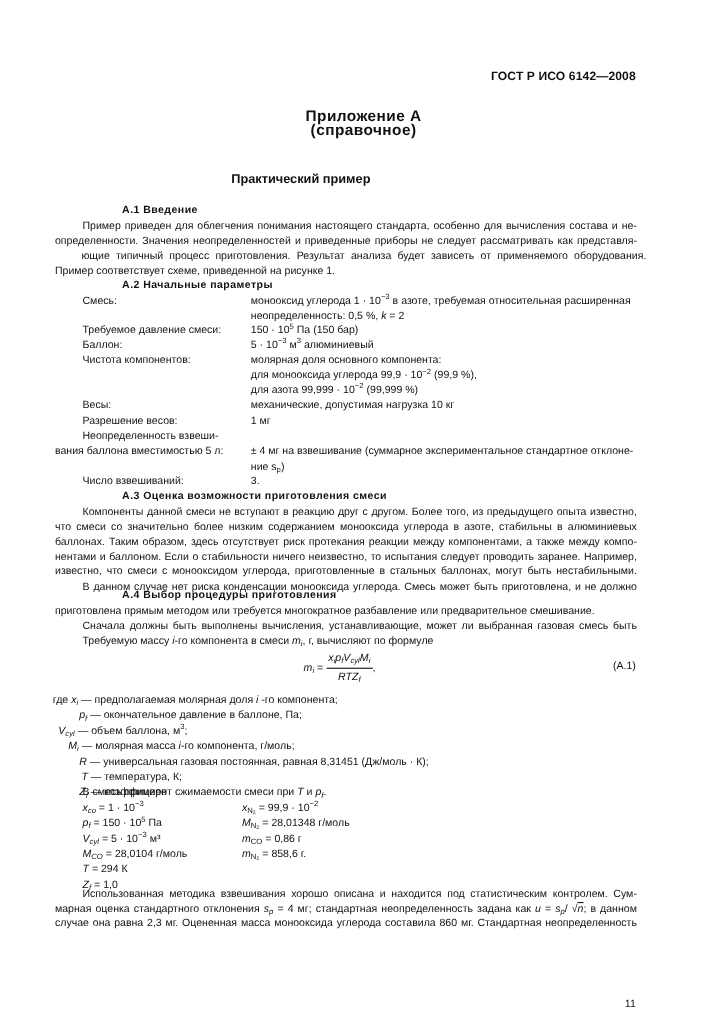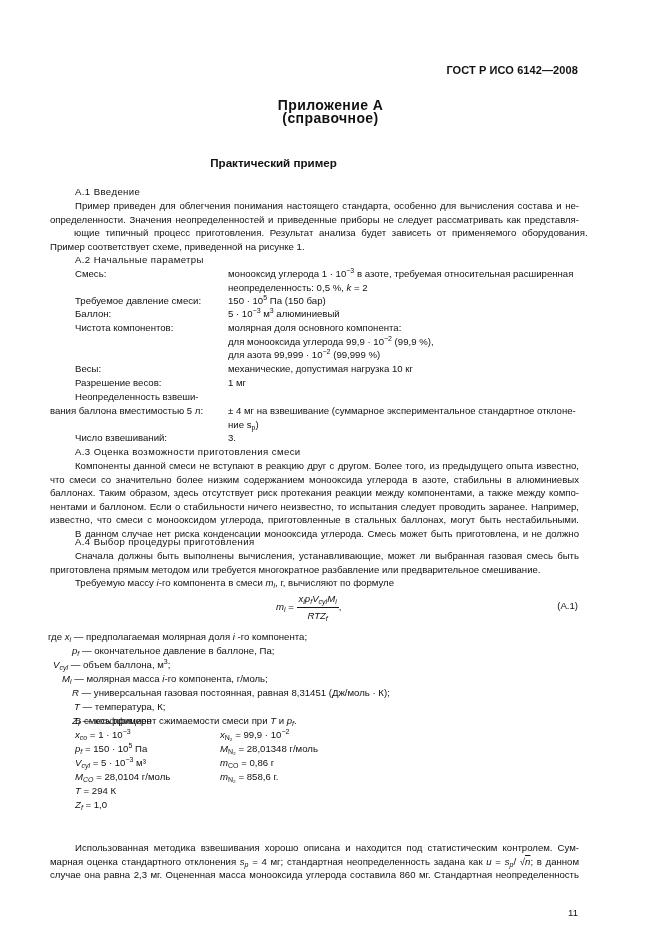--- a/index.html
+++ b/index.html
@@ -5,21 +5,21 @@
   html, body { margin: 0; padding: 0; background: #ffffff; }
   body {
     width: 661px; height: 936px; position: relative; overflow: hidden;
     font-family: "Liberation Sans", "DejaVu Sans", sans-serif;
     color: #111111; font-size: 9.6px; line-height: 13.6px;
   }
   .abs { position: absolute; }
   .hdr { top: 64px; right: 83px; font-weight: bold; font-size: 11px; letter-spacing: 0.1px; }
   .annex { top: 99px; left: 0; width: 661px; text-align: center; font-weight: bold; font-size: 14px; line-height: 13px; letter-spacing: 0.4px; }
   .title { top: 156px; left: 0; width: 547px; text-align: center; font-weight: bold; font-size: 11.6px; }
-  .h { font-weight: normal; letter-spacing: 0.4px; }
+  .h { font-weight: bold; letter-spacing: 0.4px; margin-left: 36px; }
   .p { left: 50px; width: 529px; text-align: justify; }
   .block { left: 50px; width: 530px; }
   .line { display: block; white-space: nowrap; }
   .just { text-align: justify; text-align-last: justify; }
   i, .it { font-style: italic; }
   sub { font-size: 7px; vertical-align: -2px; line-height: 0; }
   sup { font-size: 7px; vertical-align: 4px; line-height: 0; }
   .param-row { position: absolute; left: 0; width: 530px; }
   .param-label { position: absolute; left: 25px; white-space: nowrap; }
   .param-val { position: absolute; left: 178px; width: 352px; }
@@ -104,22 +104,22 @@
   <span class="line just" style="padding-left:25px;">Компоненты данной смеси не вступают в реакцию друг с другом. Более того, из предыдущего опыта известно,</span>
   <span class="line just">что смеси со значительно более низким содержанием монооксида углерода в азоте, стабильны в алюминиевых</span>
   <span class="line just">баллонах. Таким образом, здесь отсутствует риск протекания реакции между компонентами, а также между компо-</span>
   <span class="line just">нентами и баллоном. Если о стабильности ничего неизвестно, то испытания следует проводить заранее. Например,</span>
   <span class="line just">известно, что смеси с монооксидом углерода, приготовленные в стальных баллонах, могут быть нестабильными.</span>
   <span class="line just" style="padding-left:25px;">В данном случае нет риска конденсации монооксида углерода. Смесь может быть приготовлена, и не должно</span>
 </div>
 
 <div class="abs h" style="top:535px; left:75px;">А.4  Выбор процедуры приготовления</div>
 <div class="abs p" style="top:549px;">
+  <span class="line">приготовлена прямым методом или требуется многократное разбавление или предварительное смешивание.</span>
   <span class="line just" style="padding-left:25px;">Сначала должны быть выполнены вычисления, устанавливающие, может ли выбранная газовая смесь быть</span>
-  <span class="line">приготовлена прямым методом или требуется многократное разбавление или предварительное смешивание.</span>
   <span class="line" style="padding-left:25px;"><span>Требуемую массу </span><i>i</i><span>-го компонента в смеси </span><i>m</i><sub class="it">i</sub><span>, г, вычисляют по формуле</span></span>
 </div>
 
 <div class="abs" style="top:592px; left:276px; white-space:nowrap;">
   <i>m</i><sub class="it">i</sub><span> = </span>
   <span class="frac">
     <span class="num"><span>x</span><sub>i</sub><span>p</span><sub>f</sub><span>V</span><sub>cyl</sub><span>M</span><sub>i</sub></span>
     <span class="den"><span>RTZ</span><sub>f</sub></span>
   </span><span>,</span>
 </div>
@@ -159,18 +159,18 @@
   <div class="col2" style="top:56px; left:0;"><i>T</i><span> = 294 К</span></div>
   <div class="col2" style="top:70px; left:0;"><i>Z</i><sub class="it">f</sub><span> = 1,0</span></div>
 
   <div class="col2" style="top:0; left:145px;"><i>x</i><sub>N₂</sub><span> = 99,9 · 10</span><sup>−2</sup></div>
   <div class="col2" style="top:14px; left:145px;"><i>M</i><sub>N₂</sub><span> = 28,01348 г/моль</span></div>
   <div class="col2" style="top:28px; left:145px;"><i>m</i><sub>CO</sub><span> = 0,86 г</span></div>
   <div class="col2" style="top:42px; left:145px;"><i>m</i><sub>N₂</sub><span> = 858,6 г.</span></div>
 </div>
 
 <div class="abs p" style="top:806px;">
-  <span class="line just" style="padding-left:25px;margin-top:35px;">Использованная методика взвешивания хорошо описана и находится под статистическим контролем. Сум-</span>
+  <span class="line just" style="padding-left:25px;">Использованная методика взвешивания хорошо описана и находится под статистическим контролем. Сум-</span>
   <span class="line just"><span>марная оценка стандартного отклонения </span><i>s</i><sub class="it">p</sub><span> = 4 мг; стандартная неопределенность задана как </span><i>u</i><span> = </span><i>s</i><sub class="it">p</sub><span>/ √</span><i style="text-decoration:overline;">n</i><span>; в данном</span></span>
   <span class="line just">случае она равна 2,3 мг. Оцененная масса монооксида углерода составила 860 мг. Стандартная неопределенность</span>
 </div>
 
 <div class="abs pagenum">11</div>
 
 </body></html>

